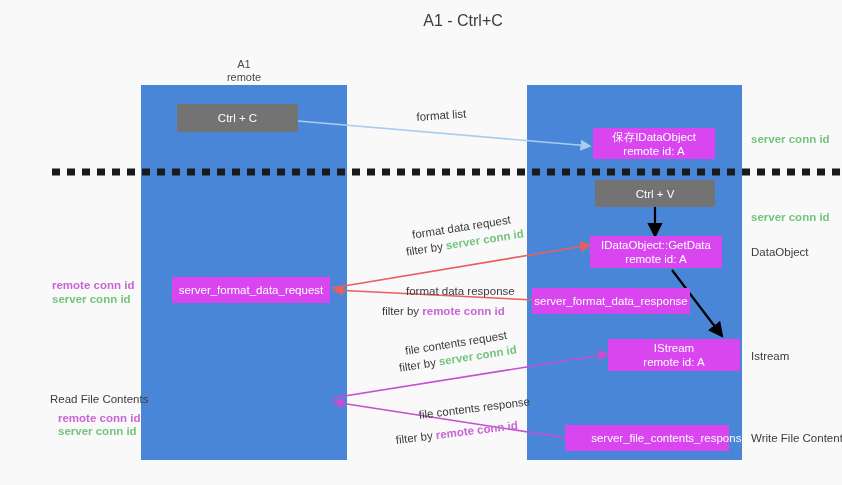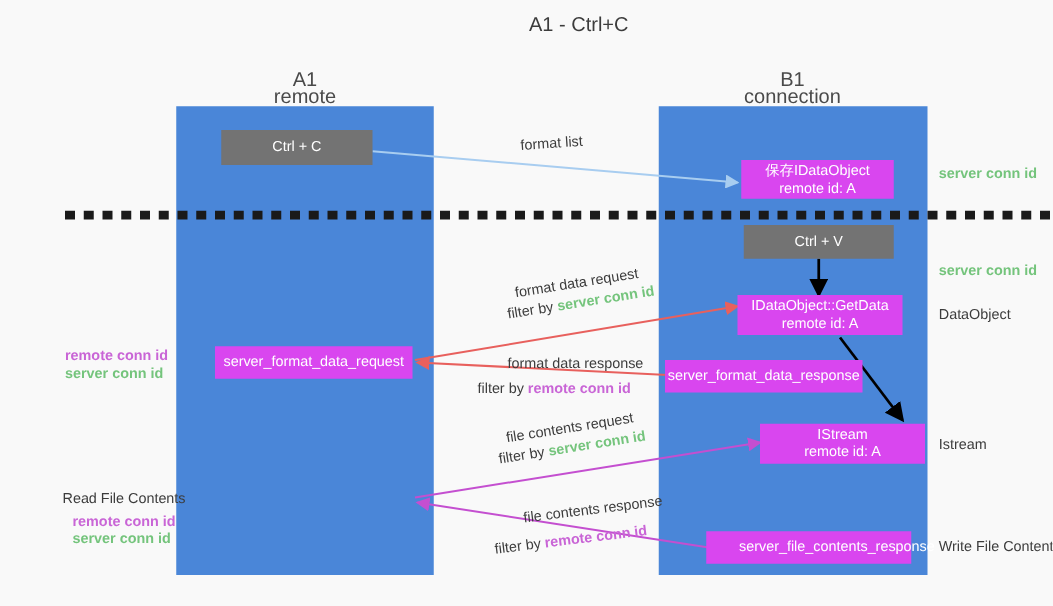--- a/index.html
+++ b/index.html
@@ -8,21 +8,21 @@
     background:#f9f9f9;
     font-family:"Liberation Sans", sans-serif;
     overflow:hidden;
   }
   #stage{position:relative;width:842px;height:349px;margin-left:42px;}
 
   .lane{position:absolute;background:#4a86d8;}
 
   .colhead{
     position:absolute;text-align:center;color:#4a4a4a;
-    font-size:16px;line-height:13px;
+    font-size:11px;line-height:13px;
   }
 
   .title{
     position:absolute;left:0;right:0;top:10px;
     text-align:center;color:#3c3c3c;
     font-size:16px;line-height:21px;
   }
 
   .box{
     position:absolute;box-sizing:border-box;
@@ -60,24 +60,20 @@
   <div class="title">
     <div>A1 - Ctrl+C</div>
   </div>
 
   <div class="lane" style="left:99px;top:85px;width:206px;height:375px;"></div>
   <div class="lane" style="left:485px;top:85px;width:215px;height:375px;"></div>
 
   <div class="colhead" style="left:129px;top:58px;width:146px;">
     <div>A1</div>
     <div>remote</div>
-  </div>
-  <div class="colhead" style="left:519px;top:58px;width:146px;">
-    <div>B1</div>
-    <div>connection</div>
   </div>
 
   <svg class="overlay" viewBox="0 0 842 485">
     <defs>
       <marker id="ahRed" markerWidth="7" markerHeight="7" refX="6" refY="3.5" orient="auto">
         <path d="M0,0 L7,3.5 L0,7 z" fill="#e8605d"></path>
       </marker>
       <marker id="ahMag" markerWidth="7" markerHeight="7" refX="6" refY="3.5" orient="auto">
         <path d="M0,0 L7,3.5 L0,7 z" fill="#c44fd0"></path>
       </marker>

